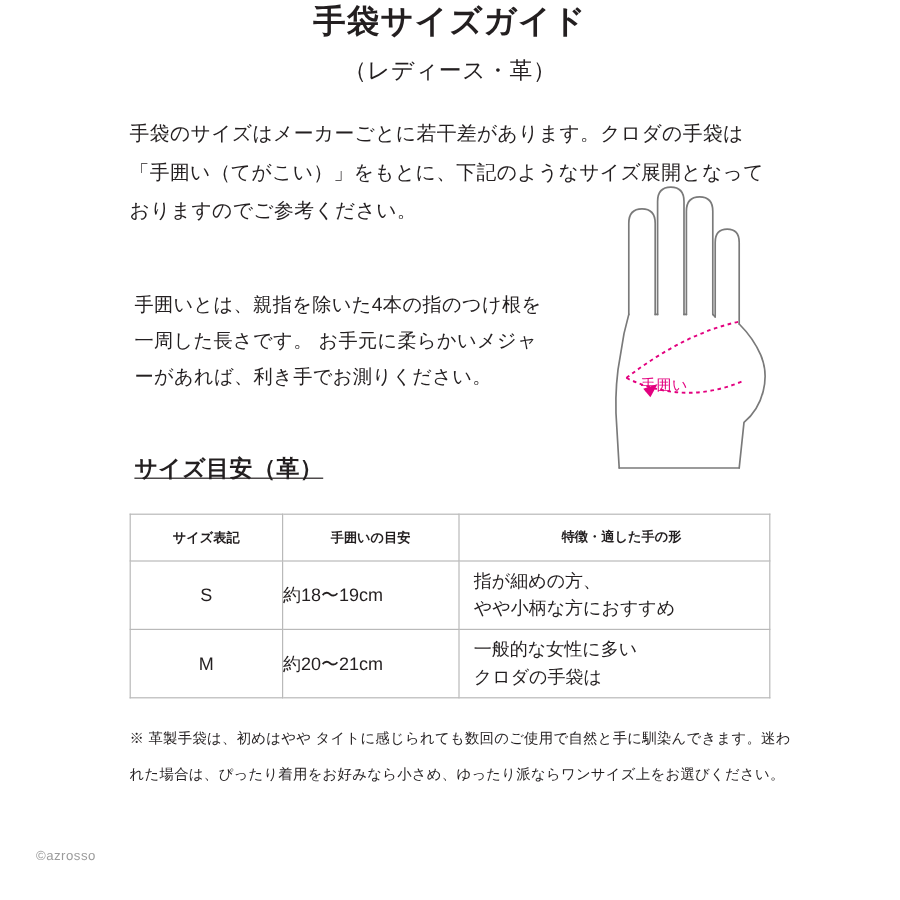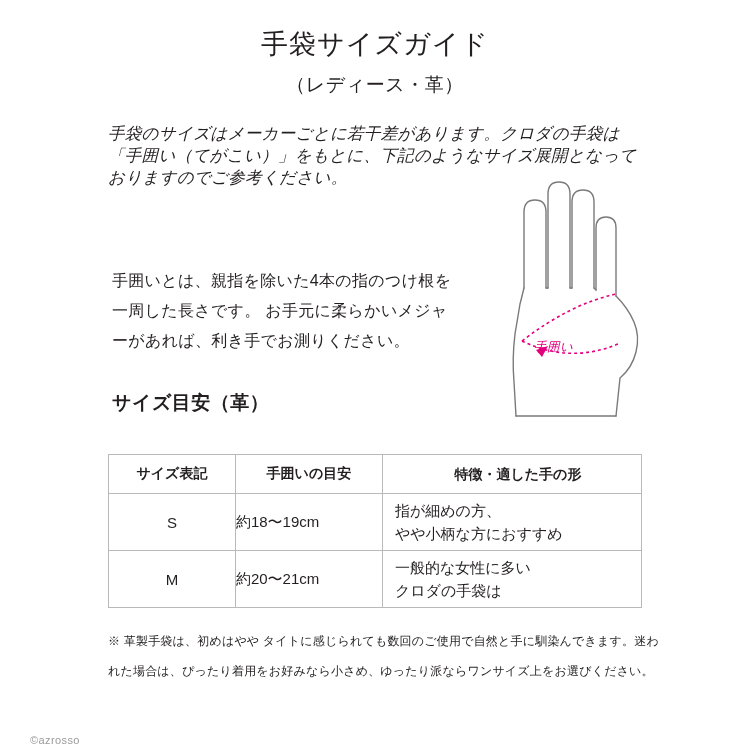--- a/index.html
+++ b/index.html
@@ -17,41 +17,39 @@
   }
   .page {
     position: relative;
     width: 750px;
     height: 750px;
     box-sizing: border-box;
   }
   .title {
     text-align: center;
     font-size: 27px;
-    font-weight: normal;
+    font-weight: bold;
     letter-spacing: 1px;
-    margin-top: 26px;
     color: #231f20;
   }
   .subtitle {
     text-align: center;
     font-size: 19px;
     letter-spacing: 0.5px;
     margin-top: 10px;
     color: #231f20;
   }
   .intro {
     position: absolute;
     left: 108px;
     top: 96px;
     width: 530px;
     font-size: 16.5px;
-    line-height: 22px;
+    line-height: 32px;
     letter-spacing: 0.3px;
-    font-style: italic;
   }
   .heading {
     font-size: 19px;
     font-weight: bold;
     letter-spacing: 0.5px;
   }
   .sec1-heading {
     position: absolute;
     left: 112px;
     top: 207px;
@@ -61,40 +59,40 @@
     left: 112px;
     top: 240px;
     width: 350px;
     font-size: 16px;
     line-height: 30px;
     letter-spacing: 0.3px;
   }
   .sec2-heading {
     position: absolute;
     left: 112px;
-    top: 364px;
+    top: 378px;
+    text-decoration: underline;
   }
 
   
   .hand-wrap {
     position: absolute;
     left: 470px;
     top: 150px;
     width: 215px;
     height: 265px;
   }
   .measure-label {
     position: absolute;
     left: 534px;
     top: 313px;
     font-size: 12.5px;
     color: #e3007f;
     letter-spacing: 0.5px;
     white-space: nowrap;
-    font-style: italic;
   }
 
   
   table.size-table {
     position: absolute;
     left: 108px;
     top: 428px;
     width: 534px;
     border-collapse: collapse;
     font-size: 15px;
@@ -103,21 +101,21 @@
   table.size-table td {
     border: 1px solid #b9b9b9;
     padding: 0;
     vertical-align: middle;
     font-weight: normal;
     color: #231f20;
   }
   table.size-table thead th {
     height: 38px;
     font-weight: bold;
-    font-size: 14px;
+    font-size: 11px;
     text-align: center;
   }
   table.size-table tbody td {
     height: 56px;
   }
   .col-a { width: 130px; text-align: center; }
   .col-b { width: 150px; text-align: left; }
   .col-c { width: 254px; text-align: left; padding-left: 12px !important; line-height: 23px; }
 
   .note {

